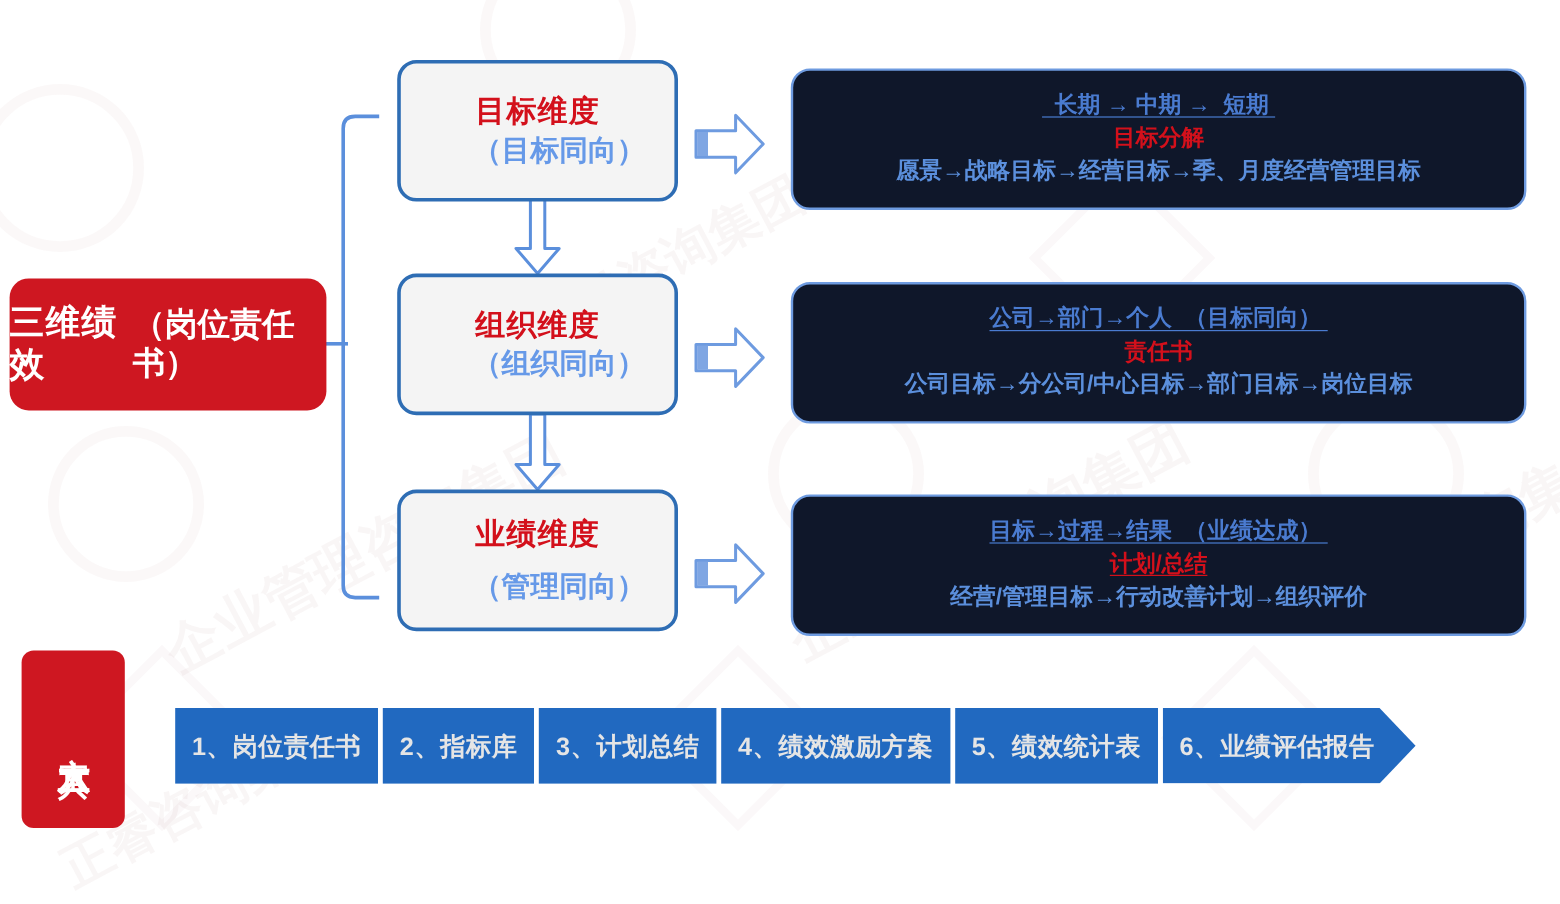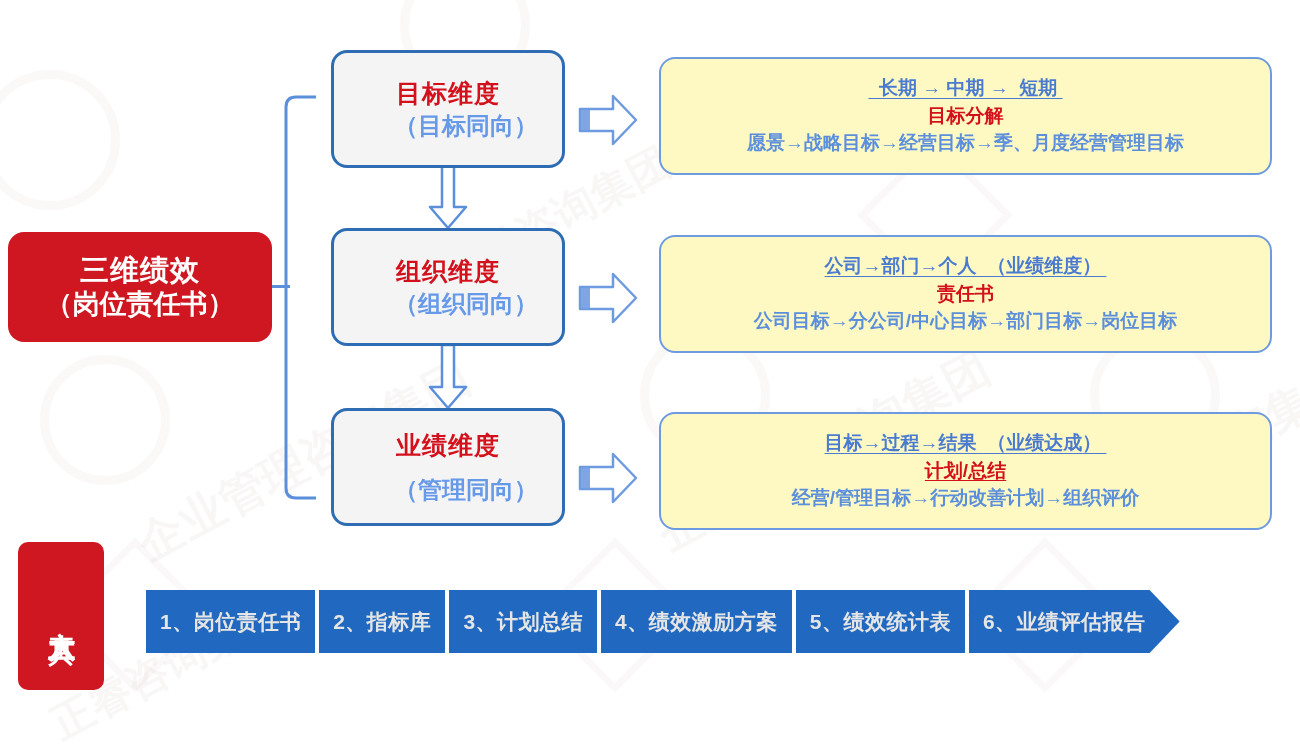--- a/index.html
+++ b/index.html
@@ -49,21 +49,21 @@
   
   .master-box {
     position: absolute;
     left: 8px;
     top: 232px;
     width: 264px;
     height: 110px;
     background: #CE1721;
     border-radius: 16px;
     display: flex;
-    flex-direction: column;
+    flex-direction: row;
     align-items: center;
     justify-content: center;
     color: #ffffff;
     z-index: 3;
   }
   .master-box .l1 {
     font-size: 29px;
     font-weight: 700;
     letter-spacing: 1px;
     line-height: 1.22;
@@ -150,21 +150,21 @@
   #harrow-0 { top: 92px; }
   #harrow-1 { top: 270px; }
   #harrow-2 { top: 450px; }
 
   
   .detail-box {
     position: absolute;
     left: 659px;
     width: 613px;
     height: 118px;
-    background: #fef9c3;
+    background: #0f172a;
     border: 2px solid #6E9BE0;
     border-radius: 16px;
     box-sizing: border-box;
     display: flex;
     flex-direction: column;
     align-items: center;
     justify-content: center;
     z-index: 3;
   }
   #detail-0 { top: 57px; }
@@ -314,21 +314,21 @@
     <rect x="4" y="18" width="9" height="20" fill="#7FA6E3"></rect>
   </svg>
 
   <div class="detail-box" id="detail-0">
     <div class="d-line1">  长期 → 中期 →  短期 </div>
     <div class="d-line2">目标分解</div>
     <div class="d-line3">愿景→战略目标→经营目标→季、月度经营管理目标</div>
   </div>
 
   <div class="detail-box" id="detail-1">
-    <div class="d-line1">公司→部门→个人  （业绩维度） </div>
+    <div class="d-line1">公司→部门→个人  （目标同向） </div>
     <div class="d-line2">责任书</div>
     <div class="d-line3">公司目标→分公司/中心目标→部门目标→岗位目标</div>
   </div>
 
   <div class="detail-box" id="detail-2">
     <div class="d-line1">目标→过程→结果  （业绩达成） </div>
     <div class="d-line2 underlined">计划/总结</div>
     <div class="d-line3">经营/管理目标→行动改善计划→组织评价</div>
   </div>
 

